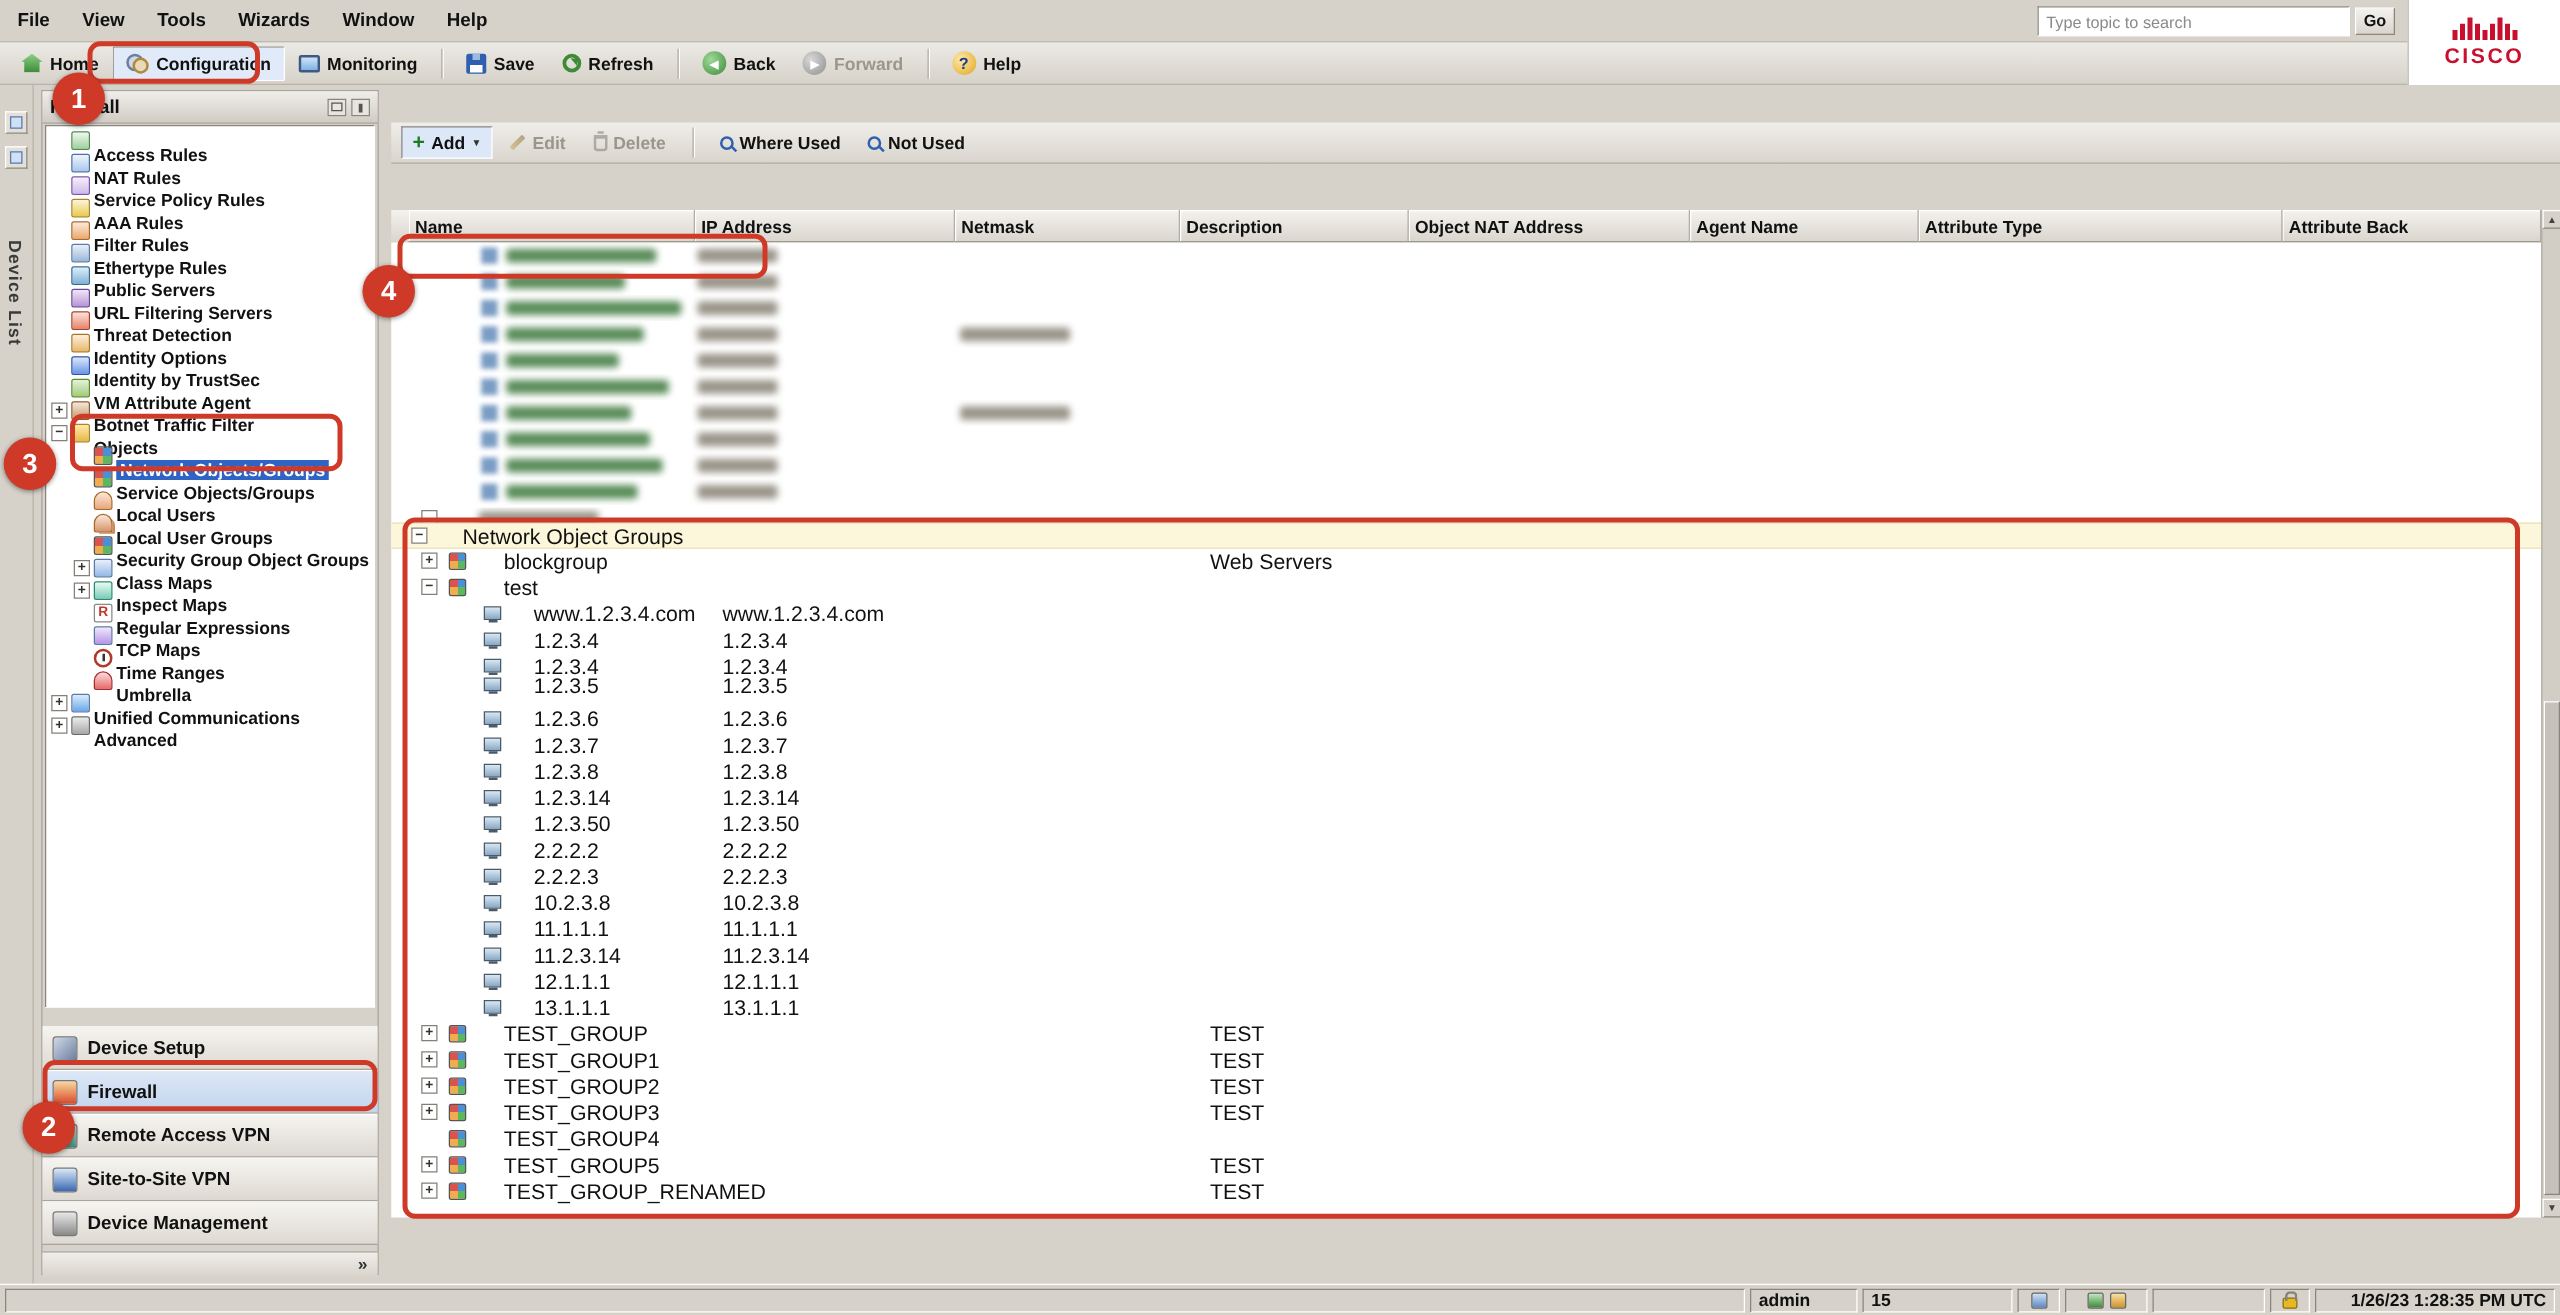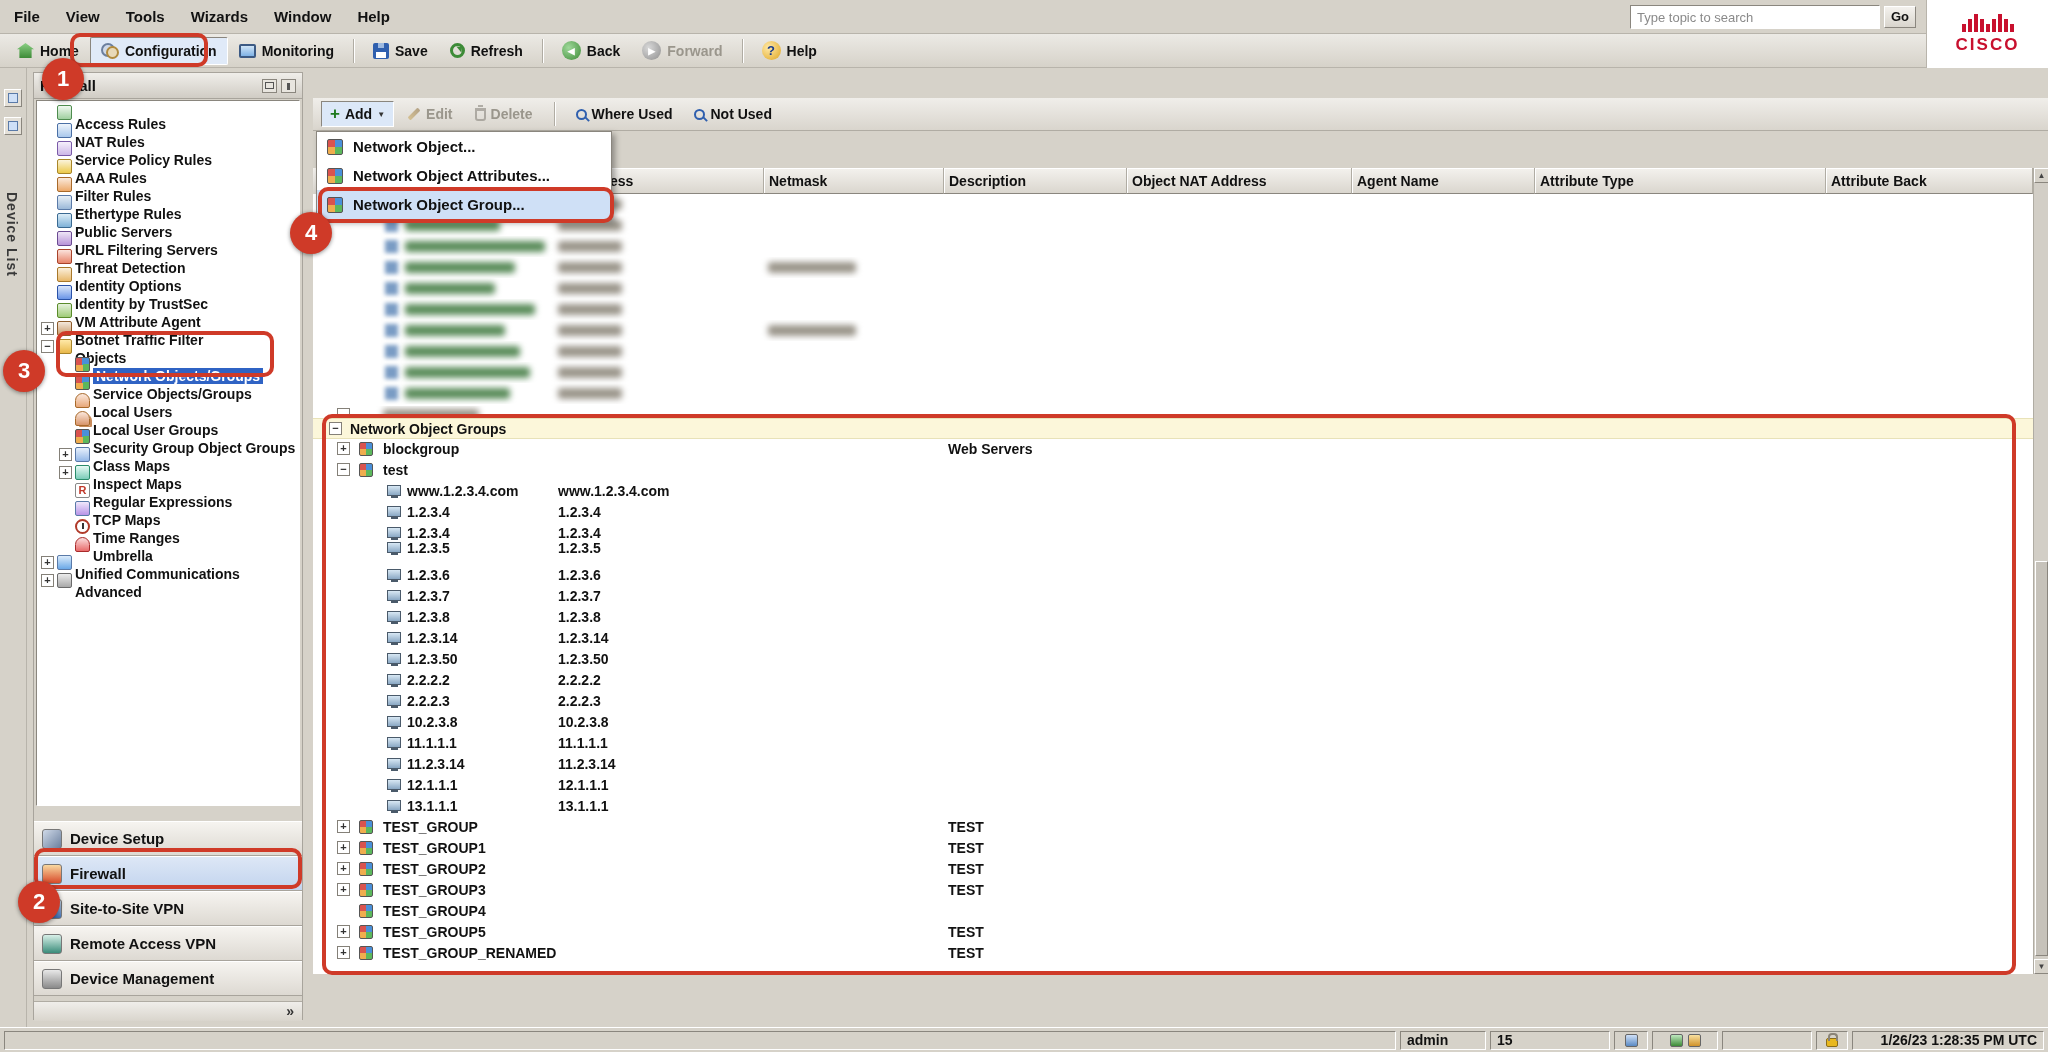--- a/index.html
+++ b/index.html
@@ -128,21 +128,21 @@
 .filter-row{position:absolute;left:313px;top:131px;width:1735px;height:37px;background:#d6d2c9;border-bottom:1px solid #b0aca3;}
 .filter-input{position:absolute;left:9px;top:6px;width:1630px;height:25px;background:#fff;border:1px solid;border-color:#8a867e #fff #fff #8a867e;font-family:inherit;font-size:13px;padding:0 5px;}
 .filter-btn{position:absolute;top:6px;height:25px;width:44px;background:linear-gradient(#f4f2ee,#d9d5cd);border:1px solid;border-color:#fff #8a867e #8a867e #fff;font-weight:bold;font-size:13px;text-align:center;line-height:23px;}
 
 
 .thead{position:absolute;left:313px;top:168px;width:1720px;height:26px;background:linear-gradient(#f4f2ee,#d9d5cd);}
 .th{position:absolute;top:0;height:26px;line-height:26px;padding-left:5px;font-weight:bold;font-size:14px;border-right:1px solid #b0aca3;border-bottom:1px solid #8a867e;box-shadow:inset 1px 1px 0 #fff;overflow:hidden;white-space:nowrap;}
 .tbody{position:absolute;left:313px;top:194px;width:1720px;height:780px;background:#fff;overflow:hidden;}
 .trow{position:absolute;left:0;width:100%;height:21px;overflow:hidden;}
 .trow.band{background:#fcf7da;border-top:1px solid #e8e2b8;border-bottom:1px solid #e8e2b8;}
-.cellname,.cellval,.bandlabel{position:absolute;top:0;line-height:21px;font-weight:bold;font-size:14px;white-space:nowrap;}
+.cellname,.cellval,.bandlabel{position:absolute;top:0;line-height:21px;font-weight:normal;font-size:17px;white-space:nowrap;margin-left:20px;}
 .tex{position:absolute;top:3px;}
 .gicon{position:absolute;top:3px;width:14px;height:14px;}
 .hicon{position:absolute;top:4px;width:14px;height:11px;border:1px solid #4a5a6a;background:linear-gradient(#d8e8f4,#8aa8c4);}
 .hicon::after{content:"";position:absolute;left:3px;bottom:-3px;width:7px;height:2px;background:#4a5a6a;}
 .blur-blob{position:absolute;top:5px;height:11px;border-radius:3px;filter:blur(3px);}
 .blur-blob.green{background:#5a8c5a;}
 .blur-blob.gray{background:#9a958a;}
 .blur-chip{position:absolute;top:4px;width:13px;height:13px;background:#7a9cc4;filter:blur(2px);}
 .vscroll{position:absolute;left:2033px;top:168px;width:15px;height:806px;background:#d2cec6;border-left:1px solid #b0aca3;}
 .varrow{position:absolute;left:0;width:15px;height:15px;background:#d6d2c9;border:1px solid;border-color:#fff #8a867e #8a867e #fff;font-size:8px;text-align:center;line-height:13px;color:#444;}
@@ -400,26 +400,26 @@
     <div class="navstack" id="nav">
         <div class="nav-btn">
           <span class="ni ni-device-setup"></span>
           <span>Device Setup</span>
         </div>
         <div class="nav-btn active">
           <span class="ni ni-firewall"></span>
           <span>Firewall</span>
         </div>
         <div class="nav-btn">
+          <span class="ni ni-remote-access-vpn"></span>
+          <span>Remote Access VPN</span>
+        </div>
+        <div class="nav-btn">
           <span class="ni ni-site-to-site-vpn"></span>
           <span>Site-to-Site VPN</span>
-        </div>
-        <div class="nav-btn">
-          <span class="ni ni-remote-access-vpn"></span>
-          <span>Remote Access VPN</span>
         </div>
         <div class="nav-btn">
           <span class="ni ni-device-management"></span>
           <span>Device Management</span>
         </div>
       </div>
     <div class="collapse-strip">»</div>
   </div>
 
   <div class="rules-toolbar">
@@ -651,34 +651,20 @@
         <span class="cellval" style="left: 635px;">TEST</span>
       </div>
     </div>
   <div class="vscroll">
     <div class="varrow" style="top:0">▲</div>
     <div class="vthumb"></div>
     <div class="varrow" style="bottom:0">▼</div>
   </div>
 
 
-  <div class="add-menu" id="add-menu">
-      <div class="am-item">
-        <span class="quad mi"></span>
-        <span>Network Object...</span>
-      </div>
-      <div class="am-item">
-        <span class="quad mi"></span>
-        <span>Network Object Attributes...</span>
-      </div>
-      <div class="am-item hl">
-        <span class="quad mi"></span>
-        <span>Network Object Group...</span>
-      </div>
-    </div>
 
   <div class="statusbar">
     <div class="scell grow"></div>
     <div class="scell" style="width:86px">
         <span>admin</span>
       </div>
     <div class="scell" style="width:120px">
         <span>15</span>
       </div>
     <div class="scell" style="width:34px;justify-content:center">

